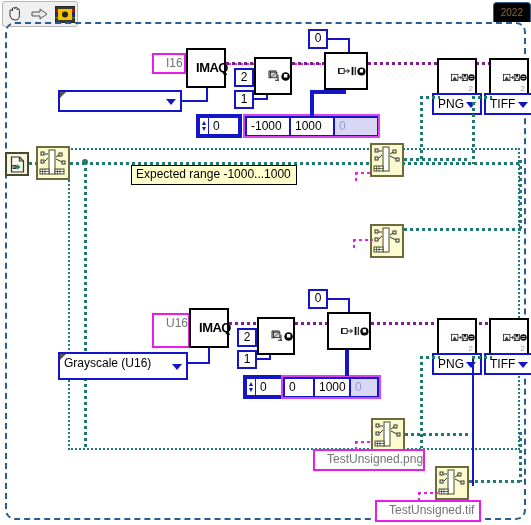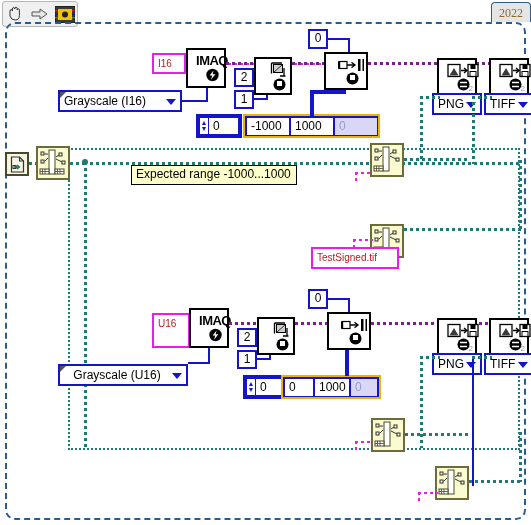--- a/index.html
+++ b/index.html
@@ -16,25 +16,24 @@
   .toolbar{
     left:2px;top:1px;width:76px;height:26px;
     background:#f0f0f0;border:1px solid #b6b6b6;border-radius:3px;
     display:flex;align-items:center;justify-content:space-around;
     box-sizing:border-box;
   }
   .tb-ico{width:20px;height:18px;display:flex;align-items:center;justify-content:center;}
   
   .year-tab{
     right:0px;top:2px;height:20px;padding:1px 7px 0 7px;
-    background:#e5e5e5;border:1px solid #2f5d8f;border-bottom:none;
+    background:#000000;border:1px solid #2f5d8f;border-bottom:none;
     border-top-left-radius:4px;border-top-right-radius:4px;
-    color:#8a6b2e;font-size:12px;line-height:18px;
+    color:#8a6b2e;font-size:10px;line-height:18px;
     box-sizing:border-box;
-    font-family:Liberation Serif, serif;
   }
 
   
   .frame-outer{
     left:5px;top:22px;width:521px;height:498px;
     border:2px dashed #2a5c94;border-radius:10px;box-sizing:border-box;
   }
   .frame-inner{
     left:68px;top:148px;width:452px;height:302px;
     border:2px dotted #1f7a72;box-sizing:border-box;
@@ -60,22 +59,22 @@
     background:repeating-linear-gradient(to right,#e81ee8 0 3px,transparent 3px 6px);
   }
   .wire-pink-v{
     width:2px;
     background:repeating-linear-gradient(to bottom,#e81ee8 0 3px,transparent 3px 6px);
   }
   .junction{width:6px;height:6px;border-radius:50%;background:#1f7a72;}
 
   
   .const-pink{
-    border:2px solid #e81ee8;background:#fff;color:#b91c1c;
-    font-size:10px;line-height:15px;padding:1px 4px;box-sizing:border-box;
+    border:2px solid #e81ee8;background:#fff;color:#737373;
+    font-size:12px;line-height:15px;padding:1px 12px;box-sizing:border-box;
     white-space:nowrap;
   }
   .const-num{
     border:2px solid #1414c8;background:#fff;color:#000;
     font-size:12px;line-height:15px;padding:0px 3px;box-sizing:border-box;
     text-align:center;white-space:nowrap;
   }
   .enum-box{
     border:2px solid #1414c8;background:#fff;color:#000;
     font-size:12px;line-height:16px;padding:1px 16px 1px 4px;box-sizing:border-box;
@@ -91,21 +90,21 @@
     border-top:6px solid #555;border-right:6px solid transparent;
   }
   .label-yellow{
     background:#ffffcc;border:1px solid #000;color:#000;
     font-size:12px;line-height:15px;padding:1px 4px;box-sizing:border-box;
     white-space:nowrap;
   }
 
   
   .arr-wrap{
-    border:2px solid #eab308;background:#1414c8;
+    border:2px solid #d946ef;background:#1414c8;
     display:flex;align-items:center;box-sizing:border-box;padding:1px;
   }
   .arr-cell{
     background:#fff;border:1px solid #1414c8;color:#000;
     font-size:12px;line-height:15px;padding:1px 4px;min-width:44px;
     text-align:left;box-sizing:border-box;
   }
   .arr-cell.dim{background:#d8d8f6;color:#9a9ac8;}
   .idx-wrap{
     border:2px solid #1414c8;background:#1414c8;
@@ -117,21 +116,21 @@
   }
   .idx-stepper span{display:block;font-size:7px;line-height:6px;color:#1414c8;}
   .idx-val{
     background:#fff;border:1px solid #1414c8;border-left:none;color:#000;
     font-size:12px;line-height:15px;padding:1px 4px;min-width:30px;box-sizing:border-box;
   }
 
   
   .node{
     background:#fff;border:2px solid #000;box-sizing:border-box;
-    display:flex;flex-direction:column;align-items:center;justify-content:center;
+    display:flex;flex-direction:row;align-items:center;justify-content:center;
     position:absolute;
     padding-left:12px;
   }
   .node-imaq{font-weight:bold;font-size:13px;letter-spacing:-0.5px;line-height:14px;}
   .glyph{display:block;}
   .node-yellow{
     background:#fbfbcf;border:2px solid #6b6b3b;box-sizing:border-box;position:absolute;
   }
   .node-dark{
     background:#f6f6e2;border:2px solid #4a4a2a;box-sizing:border-box;position:absolute;
@@ -214,21 +213,20 @@
     <svg width="15" height="14" viewBox="0 0 15 14">
       <circle cx="7.5" cy="7" r="6.2" fill="#000"></circle>
       <path d="M8.6 2.4 L4.6 7.6 L7.2 7.6 L6 11.8 L10.4 6.2 L7.6 6.2 Z" fill="#fff"></path>
     </svg>
   </div>
 
   <div class="w wire-img-h" style="left:226px;top:62px;width:27px;"></div>
 
   <div class="enum-box" style="left:58px;top:90px;width:124px;height:22px;">
     <span class="enum-corner"></span>
-    <span>Grayscale (I16)</span>
   </div>
   <div class="w wire-num" style="left:182px;top:100px;width:26px;height:2px;"></div>
   <div class="w wire-num" style="left:206px;top:88px;width:2px;height:14px;"></div>
 
   <div class="abs const-num" style="left:234px;top:68px;width:20px;height:19px;">2</div>
   <div class="abs const-num" style="left:234px;top:90px;width:20px;height:19px;">1</div>
   <div class="w wire-num" style="left:254px;top:76px;width:14px;height:2px;"></div>
   <div class="w wire-num" style="left:254px;top:98px;width:14px;height:2px;"></div>
   <div class="w wire-num" style="left:266px;top:76px;width:2px;height:24px;"></div>
   <div class="w wire-num" style="left:266px;top:82px;width:8px;height:2px;"></div>
@@ -353,39 +351,38 @@
       <rect x="2" y="21" width="9" height="5" fill="#ffffff" stroke="#4a4a2a" stroke-width="1"></rect>
       <path d="M2 23.5 h9 M4.5 21 v5 M7 21 v5" stroke="#4a4a2a" stroke-width="0.8"></path>
       <rect x="3" y="4" width="3" height="3" fill="none" stroke="#333" stroke-width="1"></rect>
       <rect x="3" y="12" width="3" height="3" fill="none" stroke="#333" stroke-width="1"></rect>
       <path d="M6.5 6 L10 6 M6.5 13.5 L10 10" stroke="#333" stroke-width="1"></path>
       <rect x="21" y="5" width="3" height="3" fill="none" stroke="#333" stroke-width="1"></rect>
       <rect x="24" y="13" width="3" height="3" fill="none" stroke="#333" stroke-width="1"></rect>
       <path d="M18 9 L21 7 M18 11 L24 14" stroke="#333" stroke-width="1"></path>
     </svg>
   </div>
-  <div class="abs const-pink" style="left:311px;top:247px;width:88px;height:22px;">TestSigned.tif</div>
   <div class="w wire-pink-h" style="left:353px;top:239px;width:20px;"></div>
   <div class="w wire-pink-v" style="left:353px;top:239px;height:9px;"></div>
   <div class="w wire-path-h" style="left:404px;top:228px;width:118px;"></div>
   <div class="w wire-path-v" style="left:519px;top:160px;height:70px;"></div>
 
   <div class="abs const-pink" style="left:152px;top:313px;width:38px;height:35px;">U16</div>
   <div class="w wire-pink-h" style="left:190px;top:323px;width:12px;"></div>
 
   <div class="node node-imaq" style="left:189px;top:308px;width:40px;height:40px;">
     <span class="glyph">IMAQ</span>
     <svg width="15" height="14" viewBox="0 0 15 14">
       <circle cx="7.5" cy="7" r="6.2" fill="#000"></circle>
       <path d="M8.6 2.4 L4.6 7.6 L7.2 7.6 L6 11.8 L10.4 6.2 L7.6 6.2 Z" fill="#fff"></path>
     </svg>
   </div>
   <div class="w wire-img-h" style="left:229px;top:322px;width:27px;"></div>
 
-  <div class="enum-box" style="left:58px;top:364px;width:130px;height:22px;text-align:center;">
+  <div class="enum-box" style="left:58px;top:352px;width:130px;height:28px;">
     <span class="enum-corner"></span>
     <span>Grayscale (U16)</span>
   </div>
   <div class="w wire-num" style="left:188px;top:362px;width:22px;height:2px;"></div>
   <div class="w wire-num" style="left:208px;top:348px;width:2px;height:16px;"></div>
 
   <div class="abs const-num" style="left:237px;top:328px;width:20px;height:19px;">2</div>
   <div class="abs const-num" style="left:237px;top:350px;width:20px;height:19px;">1</div>
   <div class="w wire-num" style="left:257px;top:336px;width:14px;height:2px;"></div>
   <div class="w wire-num" style="left:257px;top:358px;width:14px;height:2px;"></div>
@@ -491,35 +488,37 @@
       <rect x="2" y="21" width="9" height="5" fill="#ffffff" stroke="#4a4a2a" stroke-width="1"></rect>
       <path d="M2 23.5 h9 M4.5 21 v5 M7 21 v5" stroke="#4a4a2a" stroke-width="0.8"></path>
       <rect x="3" y="4" width="3" height="3" fill="none" stroke="#333" stroke-width="1"></rect>
       <rect x="3" y="12" width="3" height="3" fill="none" stroke="#333" stroke-width="1"></rect>
       <path d="M6.5 6 L10 6 M6.5 13.5 L10 10" stroke="#333" stroke-width="1"></path>
       <rect x="21" y="5" width="3" height="3" fill="none" stroke="#333" stroke-width="1"></rect>
       <rect x="24" y="13" width="3" height="3" fill="none" stroke="#333" stroke-width="1"></rect>
       <path d="M18 9 L21 7 M18 11 L24 14" stroke="#333" stroke-width="1"></path>
     </svg>
   </div>
+  <div class="abs const-pink" style="left:313px;top:449px;width:112px;height:22px;">TestUnsigned.png</div>
   <div class="w wire-pink-h" style="left:355px;top:441px;width:18px;"></div>
   <div class="w wire-pink-v" style="left:355px;top:441px;height:9px;"></div>
   <div class="w wire-path-h" style="left:405px;top:433px;width:66px;"></div>
 
   <div class="abs node-yellow" style="left:435px;top:466px;width:34px;height:34px;">
     <svg width="30" height="30" viewBox="0 0 30 30">
       <rect x="11" y="2" width="6" height="24" fill="#ffffff" stroke="#4a4a2a" stroke-width="1"></rect>
       <rect x="2" y="21" width="9" height="5" fill="#ffffff" stroke="#4a4a2a" stroke-width="1"></rect>
       <path d="M2 23.5 h9 M4.5 21 v5 M7 21 v5" stroke="#4a4a2a" stroke-width="0.8"></path>
       <rect x="3" y="4" width="3" height="3" fill="none" stroke="#333" stroke-width="1"></rect>
       <rect x="3" y="12" width="3" height="3" fill="none" stroke="#333" stroke-width="1"></rect>
       <path d="M6.5 6 L10 6 M6.5 13.5 L10 10" stroke="#333" stroke-width="1"></path>
       <rect x="21" y="5" width="3" height="3" fill="none" stroke="#333" stroke-width="1"></rect>
       <rect x="24" y="13" width="3" height="3" fill="none" stroke="#333" stroke-width="1"></rect>
       <path d="M18 9 L21 7 M18 11 L24 14" stroke="#333" stroke-width="1"></path>
     </svg>
   </div>
+  <div class="abs const-pink" style="left:375px;top:500px;width:106px;height:22px;">TestUnsigned.tif</div>
   <div class="w wire-pink-h" style="left:418px;top:492px;width:20px;"></div>
   <div class="w wire-pink-v" style="left:418px;top:492px;height:10px;"></div>
   <div class="w wire-path-h" style="left:469px;top:480px;width:52px;"></div>
   <div class="w wire-path-v" style="left:519px;top:432px;height:50px;"></div>
 
 </div>
 
 </body></html>

